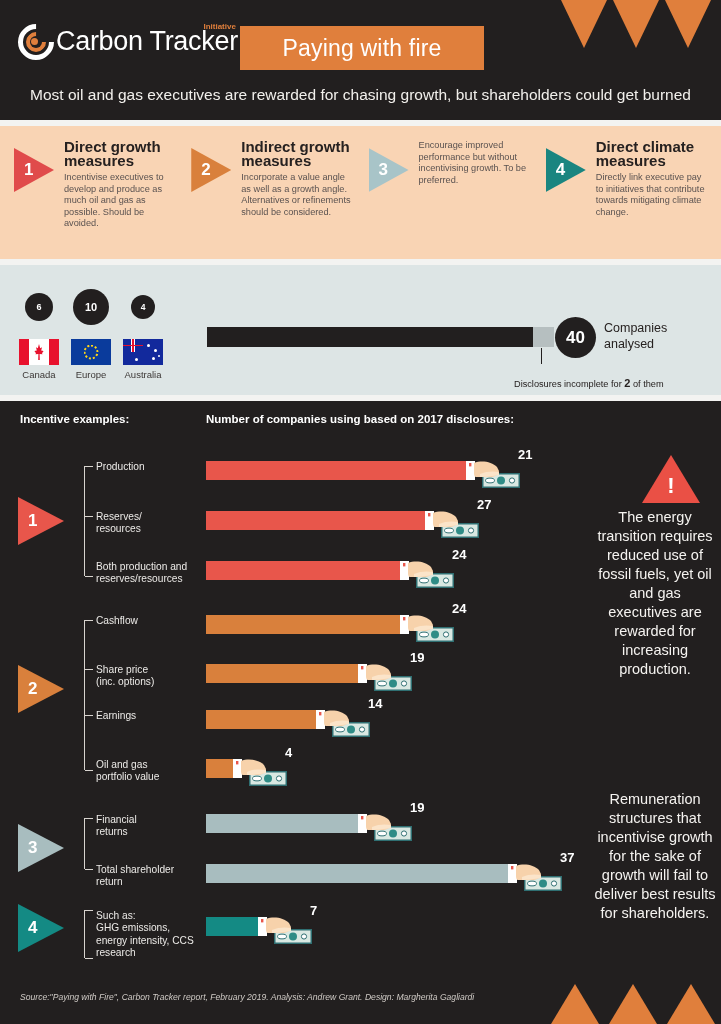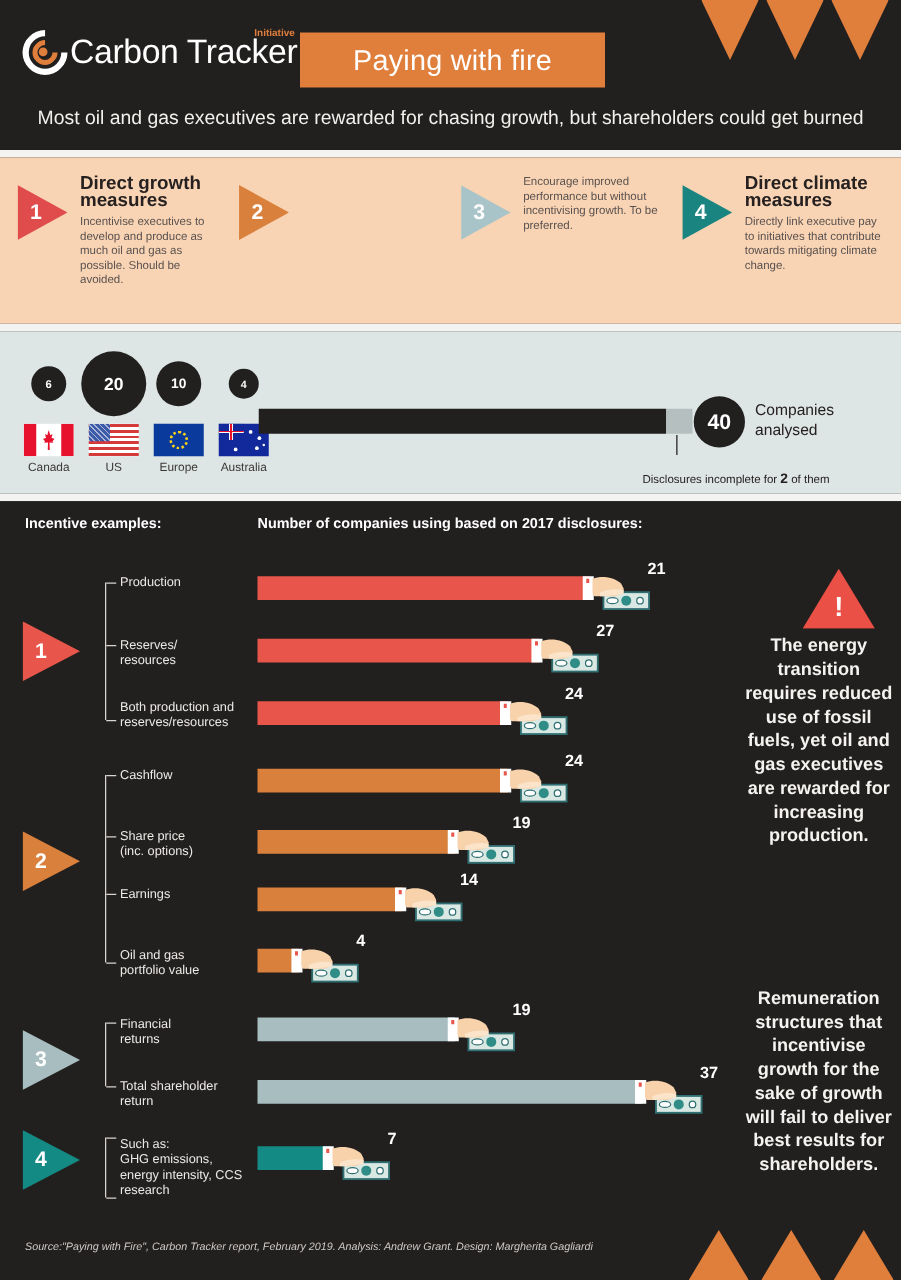--- a/index.html
+++ b/index.html
@@ -114,21 +114,21 @@
   .bar { position: absolute; height: 19px; }
   .bar-val { position: absolute; color: #ffffff; font-size: 13px; font-weight: 700; }
 
   .hand { position: absolute; width: 56px; height: 34px; }
 
   .warn-tri { position: absolute; left: 642px; top: 455px; width: 58px; height: 48px;
               background: #ea5045; clip-path: polygon(50% 0, 100% 100%, 0 100%);
               display: flex; align-items: flex-end; justify-content: center; }
   .warn-tri span { color: #ffffff; font-size: 22px; font-weight: 700; line-height: 34px; }
   .quote { position: absolute; color: #f5f3f0; font-size: 14.5px; line-height: 19px;
-           text-align: center; font-weight: 700; }
+           text-align: center; font-weight: 400; }
   .src { position: absolute; left: 20px; top: 24px; color: #cfcac5; font-size: 8.6px; font-style: italic; }
   .ftr-tri { position: absolute; bottom: 0; width: 48px; height: 40px; background: #e07f3c;
              clip-path: polygon(50% 0, 100% 100%, 0 100%); }
 </style>
 </head>
 <body>
 
 <div class="page">
 
   <div class="header">
@@ -166,20 +166,24 @@
       </div>
       <div class="m-body">
         <div class="m-title">Direct growth measures</div>
         <div class="m-desc">Incentivise executives to develop and produce as much oil and gas as possible. Should be avoided.</div>
       </div>
     </div>
     <div class="measure">
       <div class="m-tri" style="background:#d9803c">
         <span>2</span>
       </div>
+      <div class="m-body">
+        <div class="m-title">Indirect growth measures</div>
+        <div class="m-desc">Incorporate a value angle as well as a growth angle. Alternatives or refinements should be considered.</div>
+      </div>
     </div>
     <div class="measure">
       <div class="m-tri" style="background:#a8c4c8">
         <span>3</span>
       </div>
       <div class="m-body">
         <div class="m-desc">Encourage improved performance but without incentivising growth. To be preferred.</div>
       </div>
     </div>
     <div class="measure">
@@ -203,29 +207,20 @@
           <div class="circ" style="width:28px;height:28px;font-size:9px">6</div>
         </div>
         <div class="flag flag-ca">
           <div class="bandl"></div>
             <div class="bandr"></div>
             <div class="leaf"></div>
         </div>
         <div class="flag-label">Canada</div>
       </div>
 
-      <div class="flag-col">
-        <div class="circle-slot">
-          <div class="circ" style="width:52px;height:52px;font-size:14px">20</div>
-        </div>
-        <div class="flag flag-us">
-          <div class="canton"></div>
-        </div>
-        <div class="flag-label">US</div>
-      </div>
 
       <div class="flag-col">
         <div class="circle-slot">
           <div class="circ" style="width:36px;height:36px;font-size:11px">10</div>
         </div>
         <div class="flag flag-eu">
           <div class="stars"></div>
         </div>
         <div class="flag-label">Europe</div>
       </div>

